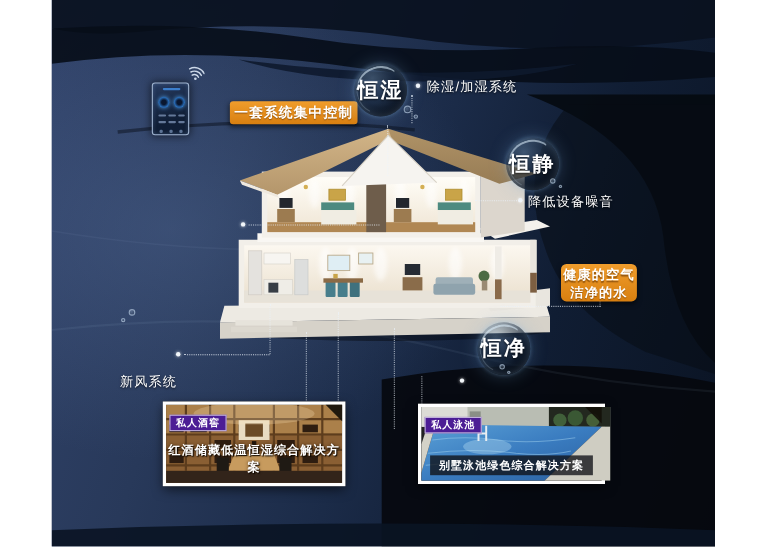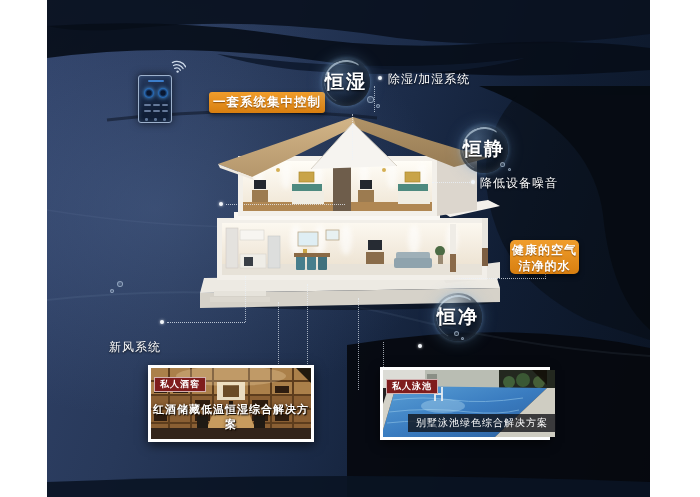--- a/index.html
+++ b/index.html
@@ -62,28 +62,28 @@
     box-shadow:0 0 4px #4f9fe8; }
   .panel .k1 { left:5px; } .panel .k2 { left:19px; }
   .panel .row { position:absolute; height:1.5px; background:#7388aa; border-radius:1px; opacity:.85; }
   .panel .r1 { left:5px;  top:28px; width:7px; } .panel .r2 { left:14px; top:28px; width:7px; } .panel .r3 { left:23px; top:28px; width:6px; }
   .panel .r4 { left:5px;  top:34px; width:7px; } .panel .r5 { left:14px; top:34px; width:7px; } .panel .r6 { left:23px; top:34px; width:6px; }
   .panel .pd { position:absolute; top:42px; width:2.5px; height:2.5px; border-radius:50%; background:#5c7395; }
   .panel .d1 { left:6px; } .panel .d2 { left:15px; } .panel .d3 { left:24px; }
 
   
   .photo { position:absolute; border:3px solid #ffffff; box-shadow:0 3px 10px rgba(0,0,0,.6); background:#222; }
-  .photo-tag { position:absolute; left:3px; top:9px; background:#7f1d1d; border:1px solid rgba(255,255,255,.65);
+  .photo-tag { position:absolute; left:3px; top:9px; background:#4c1d95; border:1px solid rgba(255,255,255,.65);
     color:#fff; font-size:9px; font-weight:bold; letter-spacing:1px; padding:2px 5px; line-height:1; }
   .photo-caption { position:absolute; left:0; right:0; bottom:7px; text-align:center;
     color:#fff; font-size:11px; font-weight:bold; letter-spacing:1px;
     text-shadow:0 0 3px rgba(50,25,0,.95), 1px 1px 1px #000; }
   .caption-strip { position:absolute; left:50%; transform:translateX(-50%); bottom:5px;
-    background:rgba(15,17,22,.78); color:#fff; font-size:10px; font-weight:normal; letter-spacing:1px;
-    padding:2px 8px; white-space:nowrap;margin-left:17px; }
+    background:rgba(15,17,22,.78); color:#fff; font-size:10px; font-weight:bold; letter-spacing:1px;
+    padding:2px 8px; white-space:nowrap; }
   .corner-ribbon { position:absolute; top:0; right:0; width:0; height:0;
     border-top:15px solid #141009; border-left:15px solid transparent; opacity:.92; }
 </style>
 </head>
 <body>
 
 <div class="page">
   <div class="content">
 
     <svg class="abs" style="left:0;top:0;" width="603" height="497" viewBox="0 0 603 497">

